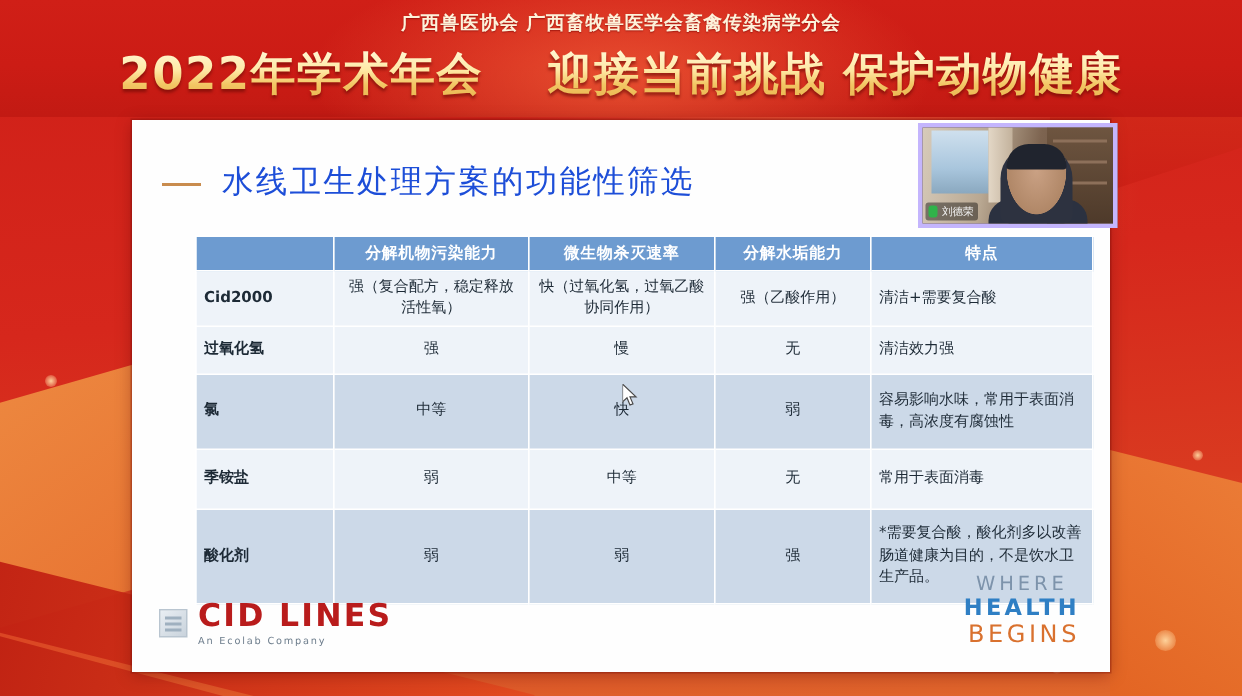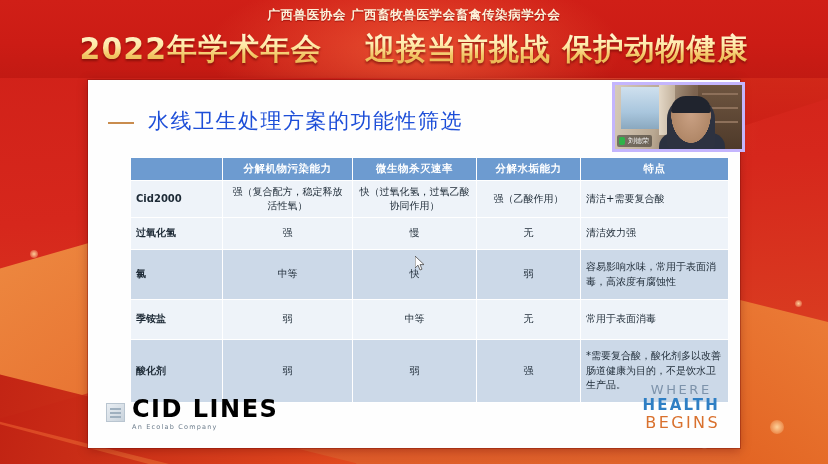--- a/index.html
+++ b/index.html
@@ -91,21 +91,21 @@
   tr.r4 td{height:33px;}
   tr.r5 td{height:56px;margin-left:11px;}
 
   
   .logo-left{position:absolute;left:18px;bottom:18px;display:flex;align-items:flex-start;}
   .logo-mark{width:17px;height:17px;background:linear-gradient(135deg,#e9eef3,#c9d3dc);
     border:1px solid #b9c5d0;margin-right:7px;margin-top:6px;position:relative;}
   .logo-mark:after{content:"";position:absolute;left:3px;top:4px;width:11px;height:2px;
     background:#9fb0bf;box-shadow:0 4px 0 #9fb0bf,0 8px 0 #9fb0bf;}
   .logo-text{line-height:1;}
-  .cid-lines{font-size:24px;font-weight:bold;color:#000000;letter-spacing:1.5px;
+  .cid-lines{font-size:21px;font-weight:bold;color:#b91c1c;letter-spacing:1.5px;
     font-family:"DejaVu Sans",sans-serif;}
   .cid-sub{font-size:6.5px;color:#6d7d8c;letter-spacing:1.2px;margin-top:3px;
     font-family:"DejaVu Sans",sans-serif;}
   .logo-right{position:absolute;right:20px;bottom:16px;text-align:right;line-height:1.12;
     font-family:"DejaVu Sans",sans-serif;}
   .wh1{font-size:13px;letter-spacing:2.6px;color:#7d93ab;font-weight:normal;text-align:center;}
   .wh2{font-size:15px;letter-spacing:2.2px;color:#2f7fc4;font-weight:bold;}
   .wh3{font-size:16px;letter-spacing:2.4px;color:#d9712e;font-weight:normal;}
 
   

